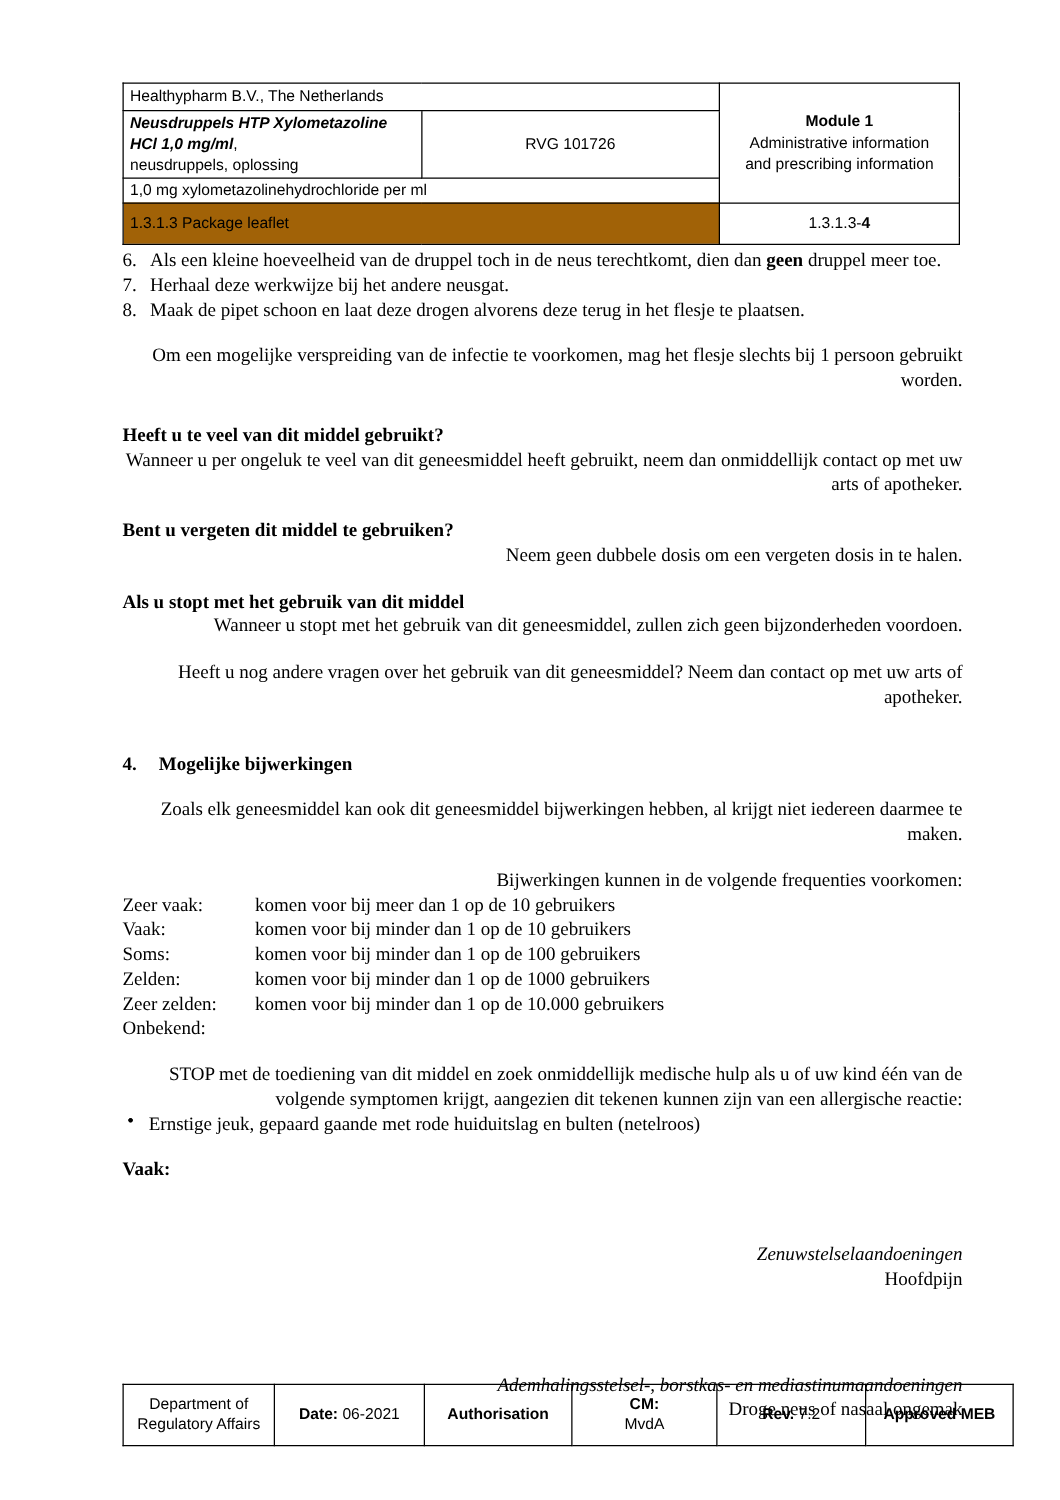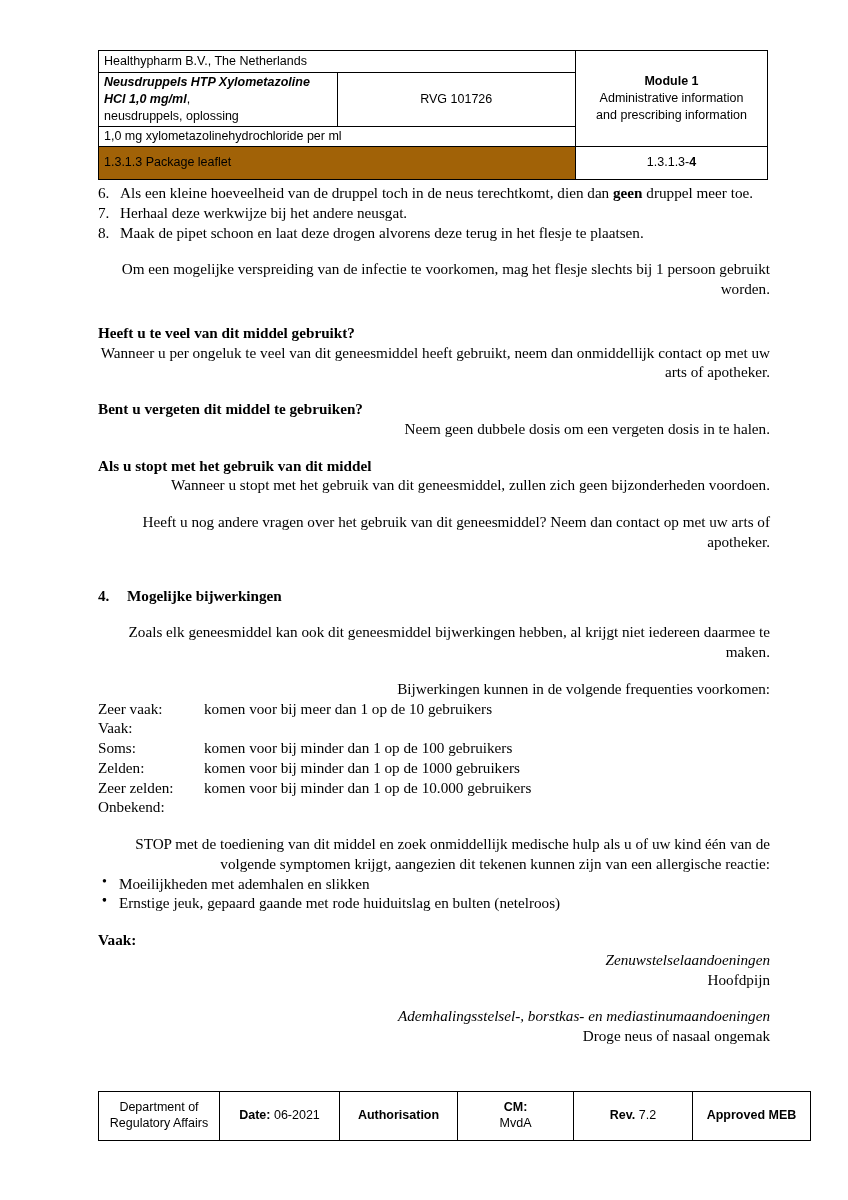--- a/index.html
+++ b/index.html
@@ -11,21 +11,21 @@
     width: 848px;
     height: 1200px;
     position: relative;
     font-family: "Liberation Serif", "DejaVu Serif", serif;
     color: #000000;
     overflow: hidden;
   }
 
   .page {
     position: absolute;
-    left: 0; top: 0;
+    left: 0; top: 16px;
     width: 848px;
     height: 928px;
   }
 
   
   .header-table {
     position: absolute;
     left: 98px;
     top: 50px;
     width: 670px;
@@ -94,21 +94,21 @@
   }
   .spacer-md { height: 17px; }
   .spacer-lg { height: 24px; }
   .spacer-xl { height: 34px; }
 
   b.bold { font-weight: bold; }
   .hd {
     font-weight: bold;
     margin: 0;
   }
-  .ital { font-style: italic; }
+  .ital { font-style: italic; margin-top: 48px; }
 
   
   .numlist { }
   .numitem {
     position: relative;
     padding-left: 22px;
     margin: 0;
   }
   .numitem > .num {
     position: absolute;
@@ -264,20 +264,21 @@
 
     <p class="para">Bijwerkingen kunnen in de volgende frequenties voorkomen:</p>
 
     <div class="freq-list">
       <div class="freq-row">
         <span class="freq-label">Zeer vaak:</span>
           <span class="freq-desc">komen voor bij meer dan 1 op de 10 gebruikers</span>
       </div>
       <div class="freq-row">
         <span class="freq-label">Vaak:</span>
+          <span class="freq-desc">komen voor bij minder dan 1 op de 10 gebruikers</span>
       </div>
       <div class="freq-row">
         <span class="freq-label">Soms:</span>
           <span class="freq-desc">komen voor bij minder dan 1 op de 100 gebruikers</span>
       </div>
       <div class="freq-row">
         <span class="freq-label">Zelden:</span>
           <span class="freq-desc">komen voor bij minder dan 1 op de 1000 gebruikers</span>
       </div>
       <div class="freq-row">
@@ -288,21 +289,21 @@
         <span class="freq-label">Onbekend:</span>
       </div>
     </div>
 
     <div class="spacer-md"></div>
 
     <p class="para">STOP met de toediening van dit middel en zoek onmiddellijk medische hulp als u of uw kind één van de volgende symptomen krijgt, aangezien dit tekenen kunnen zijn van een allergische reactie:</p>
 
     <div class="bullist">
       <p class="bulitem">
-        <span class="bul">•</span><span>Moeilijkheden met ademhalen en slikken</span>
+        <span class="bul">•</span>
       </p>
       <p class="bulitem">
         <span class="bul">•</span>
       </p>
       <p class="bulitem">
         <span class="bul">•</span><span>Ernstige jeuk, gepaard gaande met rode huiduitslag en bulten (netelroos)</span>
       </p>
     </div>
 
     <div class="spacer-md"></div>

